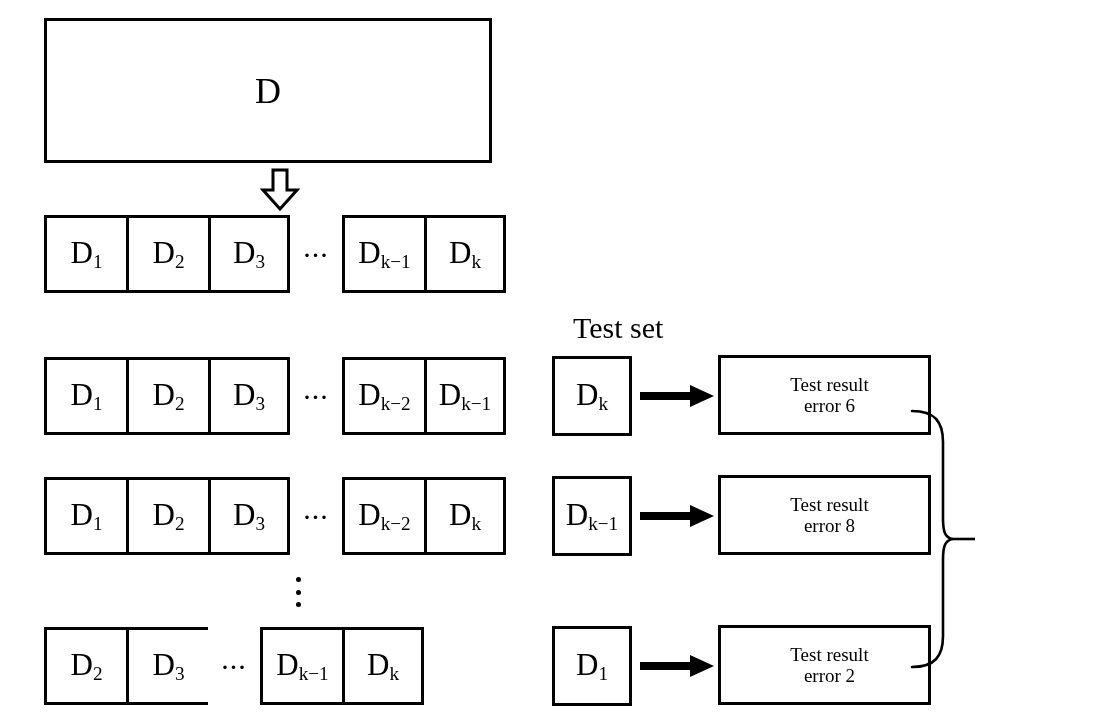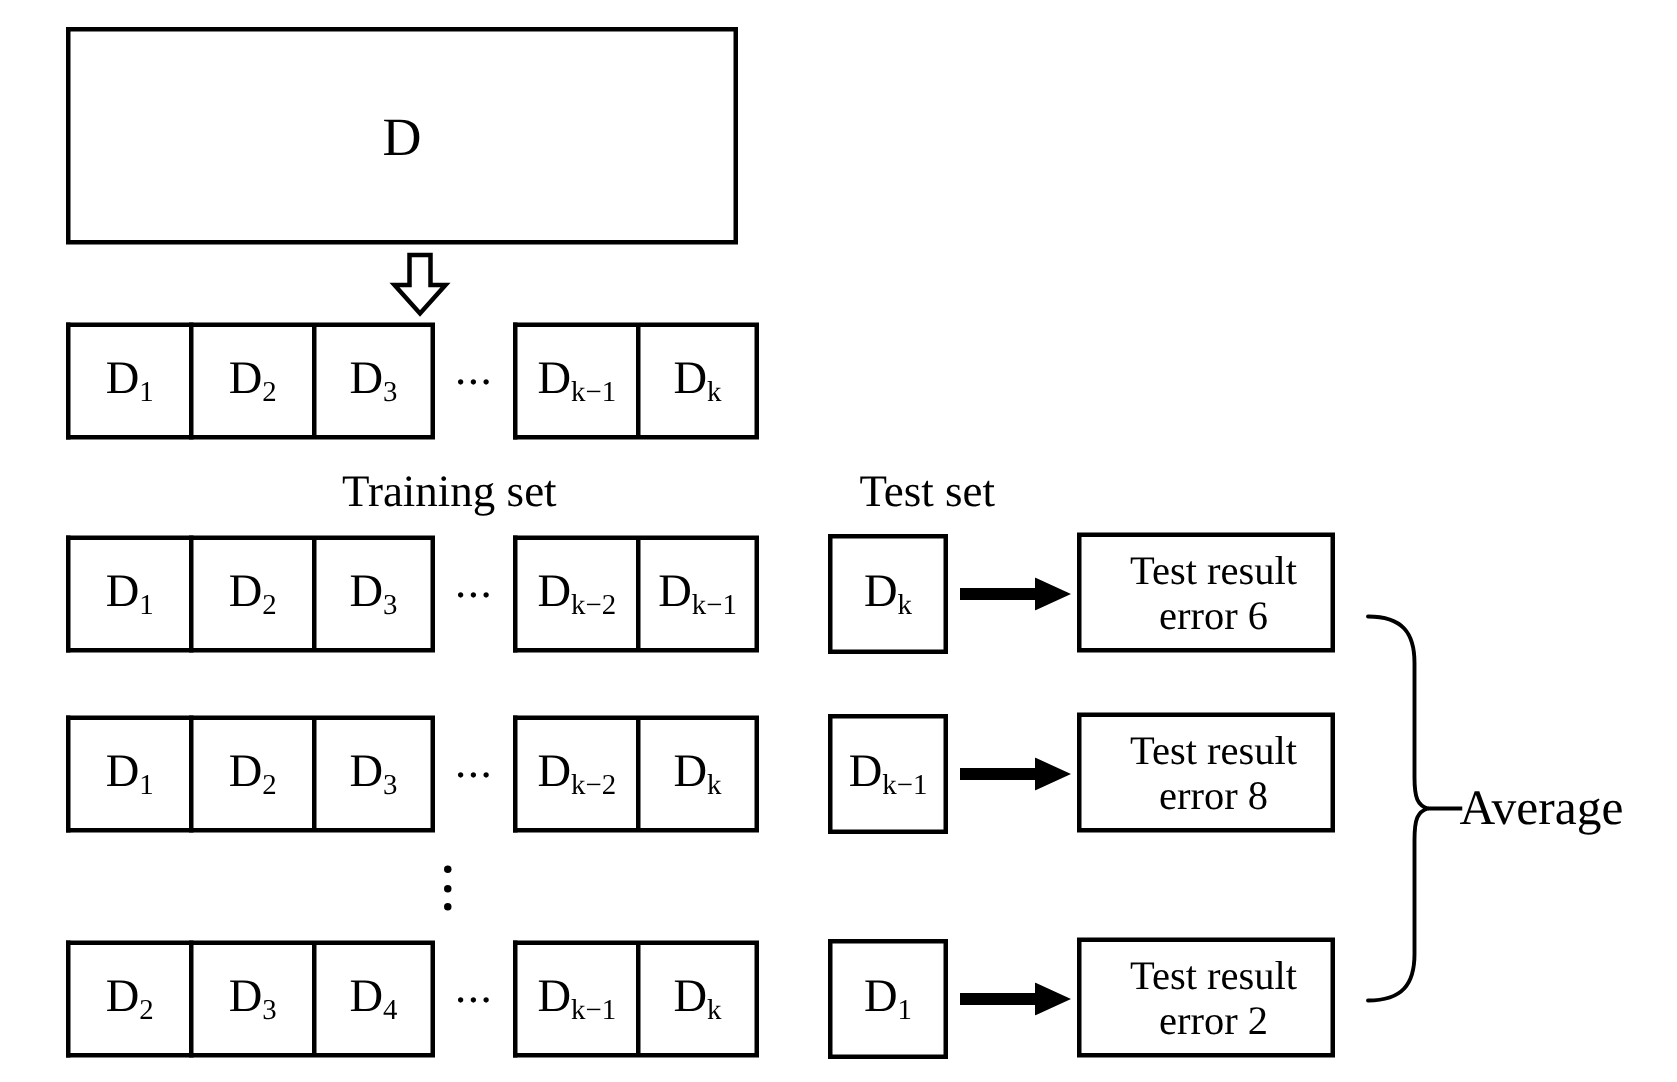--- a/index.html
+++ b/index.html
@@ -98,23 +98,23 @@
 
   
   .testbox {
     width: 80px;
     height: 80px;
     font-size: 31px;
   }
 
   
   .resultbox {
-    width: 172px;
+    width: 213px;
     height: 80px;
-    font-size: 27px;
+    font-size: 19px;
     line-height: 1.12;
     flex-direction: column;
     padding-left: 10px;
   }
 
   
   .arrow {
     position: absolute;
     height: 22px;
     display: block;
@@ -179,21 +179,20 @@
     </div>
     <div class="ellipsis-gap">...</div>
     <div class="cell">
       <span class="lbl">D<sub>k−1</sub></span>
     </div>
     <div class="cell last-of-group">
       <span class="lbl">D<sub>k</sub></span>
     </div>
   </div>
 
-  <div class="caption" style="left:228px; top:313px;">Training set</div>
   <div class="caption" style="left:535px; top:313px;margin-left:38px;">Test set</div>
 
   <div class="strip" style="left:44px; top:357px;">
     <div class="cell">
       <span class="lbl">D<sub class="plain">1</sub></span>
     </div>
     <div class="cell">
       <span class="lbl">D<sub class="plain">2</sub></span>
     </div>
     <div class="cell last-of-group">
@@ -259,23 +258,20 @@
     <i></i>
   </div>
 
   <div class="strip" style="left:44px; top:627px;">
     <div class="cell">
       <span class="lbl">D<sub class="plain">2</sub></span>
     </div>
     <div class="cell">
       <span class="lbl">D<sub class="plain">3</sub></span>
     </div>
-    <div class="cell last-of-group">
-      <span class="lbl">D<sub class="plain">4</sub></span>
-    </div>
     <div class="ellipsis-gap">...</div>
     <div class="cell">
       <span class="lbl">D<sub>k−1</sub></span>
     </div>
     <div class="cell last-of-group">
       <span class="lbl">D<sub>k</sub></span>
     </div>
   </div>
 
   <div class="box testbox" style="left:552px; top:626px;">
@@ -290,15 +286,14 @@
     <span>Test result</span>
     <span>error 2</span>
   </div>
 
   <svg class="brace" style="left:905px; top:408px;" width="70" height="262" viewBox="0 0 70 262">
     <path d="M7,3 C30,3 38,14 38,34 L38,110 C38,124 40,129 47,131
              C40,133 38,138 38,152 L38,228 C38,248 30,259 7,259" fill="none" stroke="#000000" stroke-width="2.6" stroke-linecap="round"></path>
     <line x1="47" y1="131" x2="70" y2="131" stroke="#000000" stroke-width="2.6"></line>
   </svg>
 
-  <div class="average-label" style="left:973px; top:523px;">Average</div>
 
 </div>
 
 </body></html>

